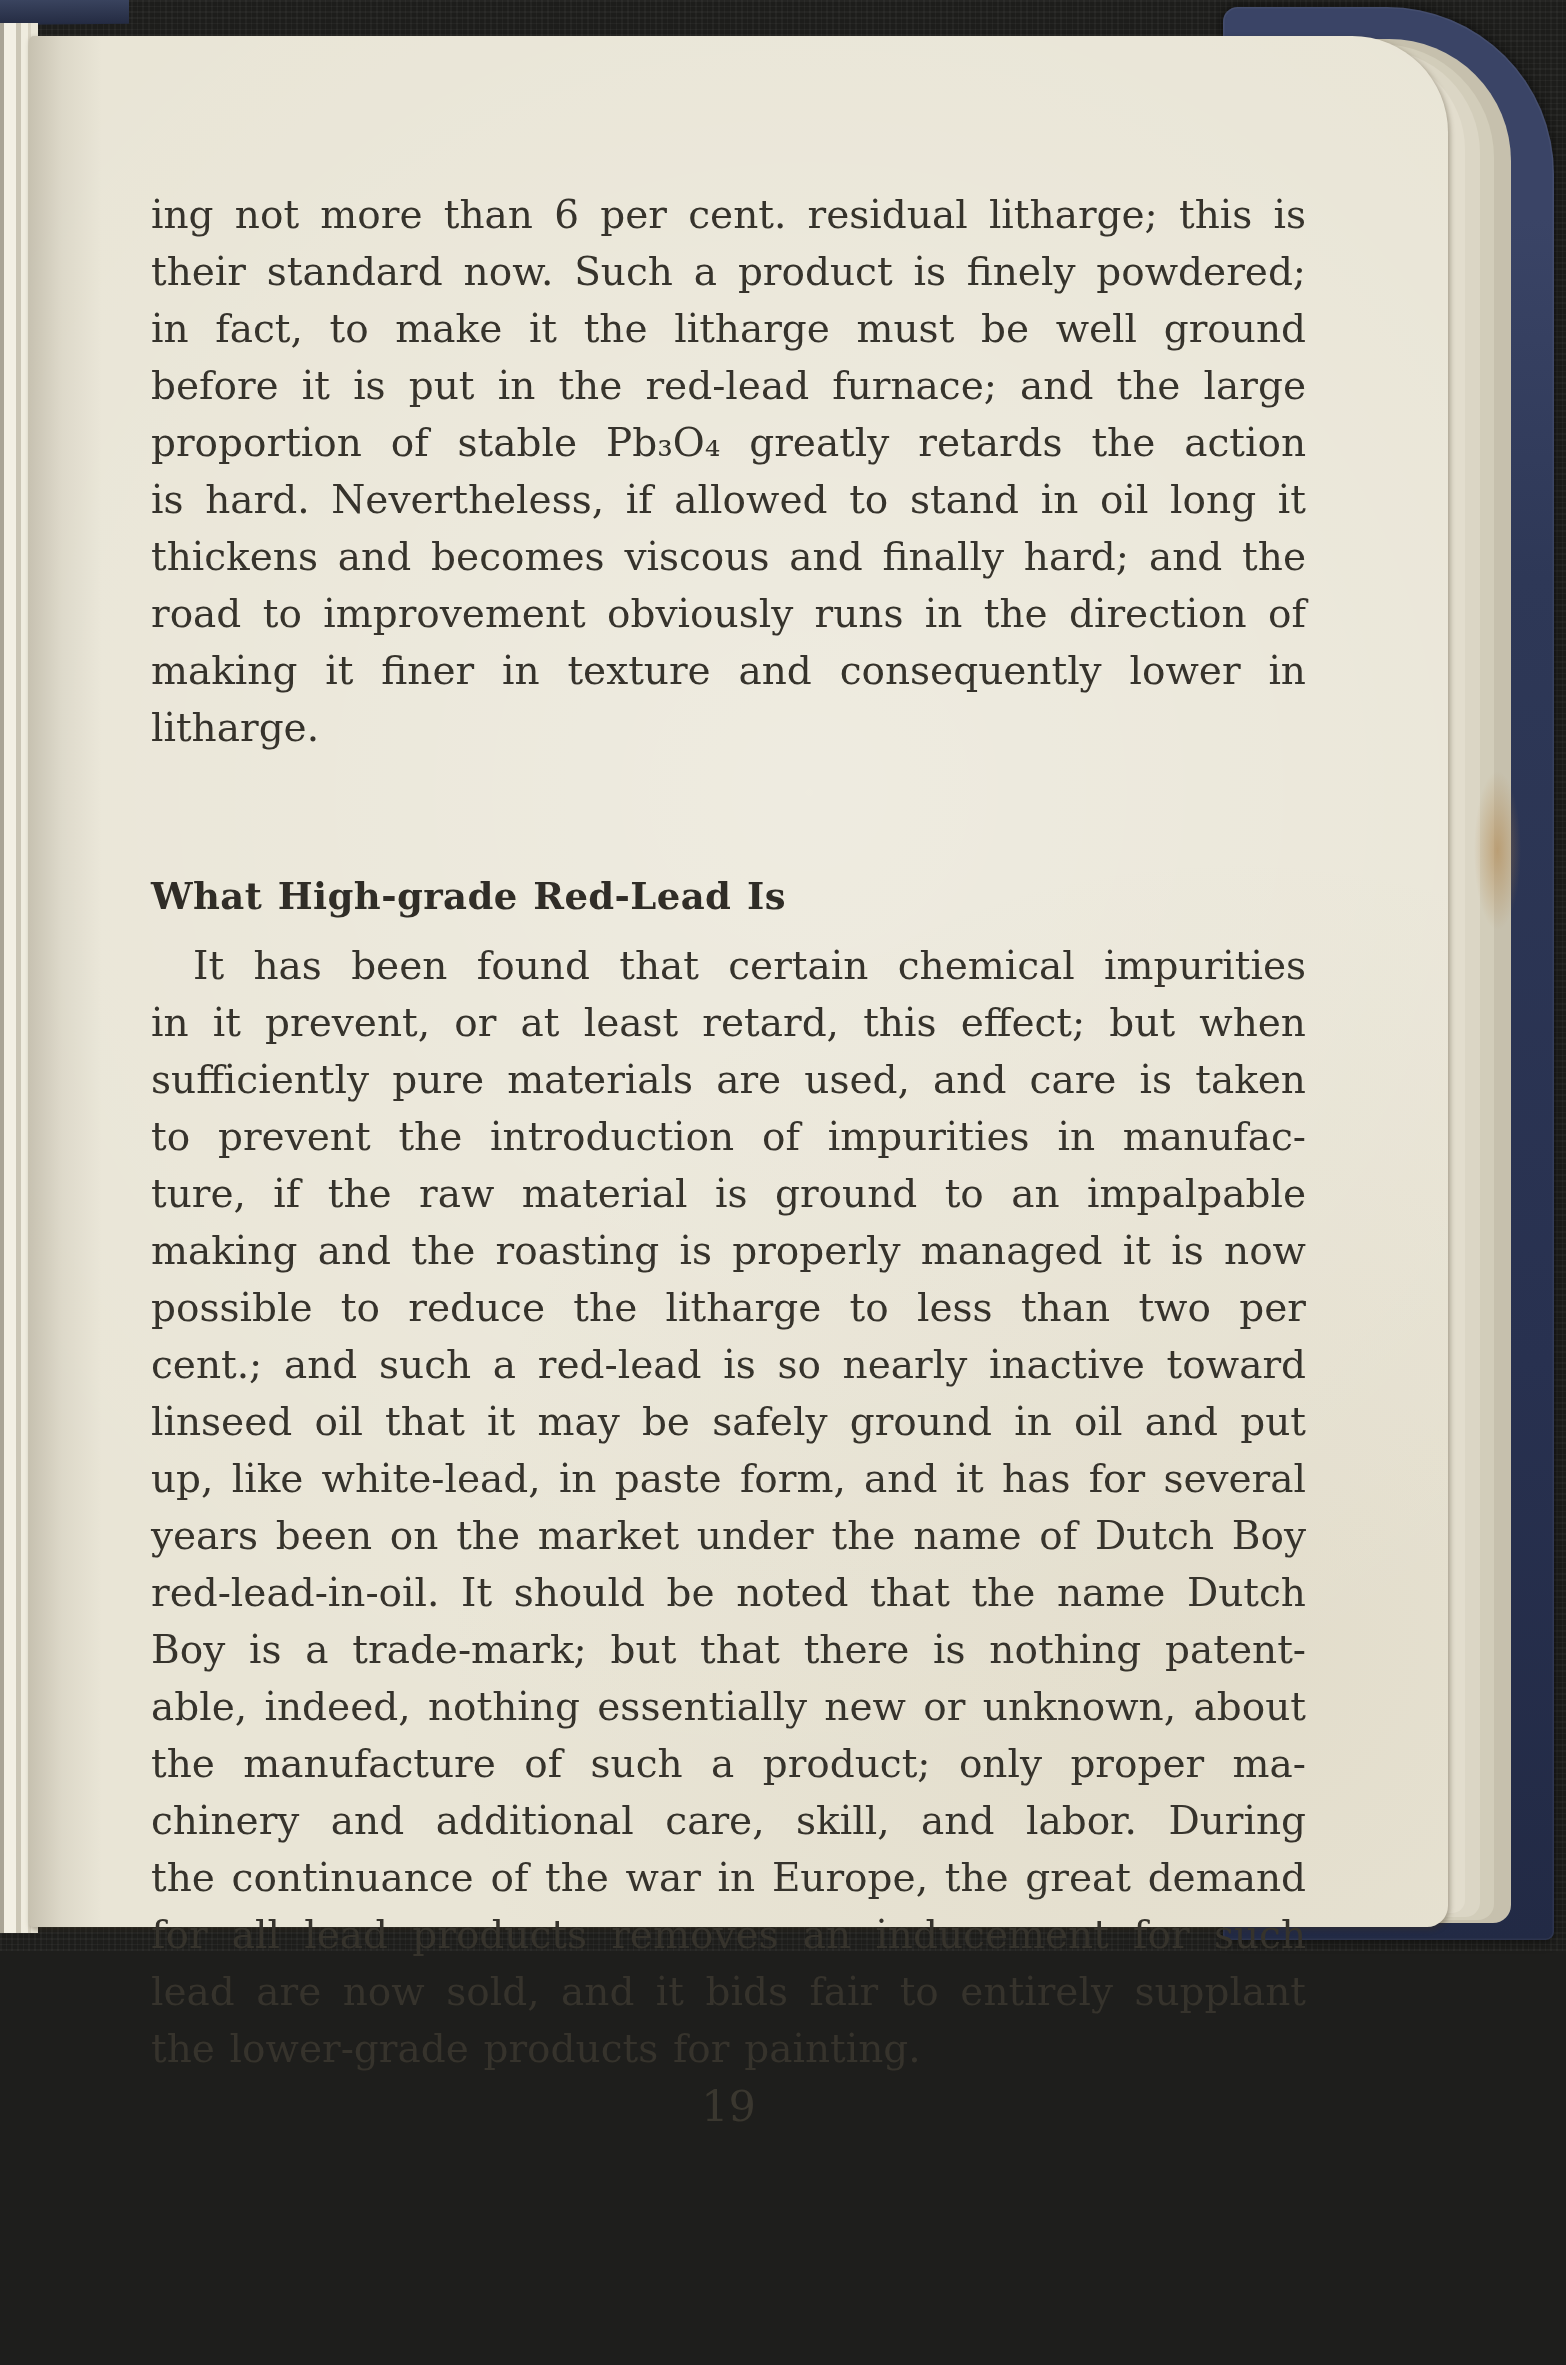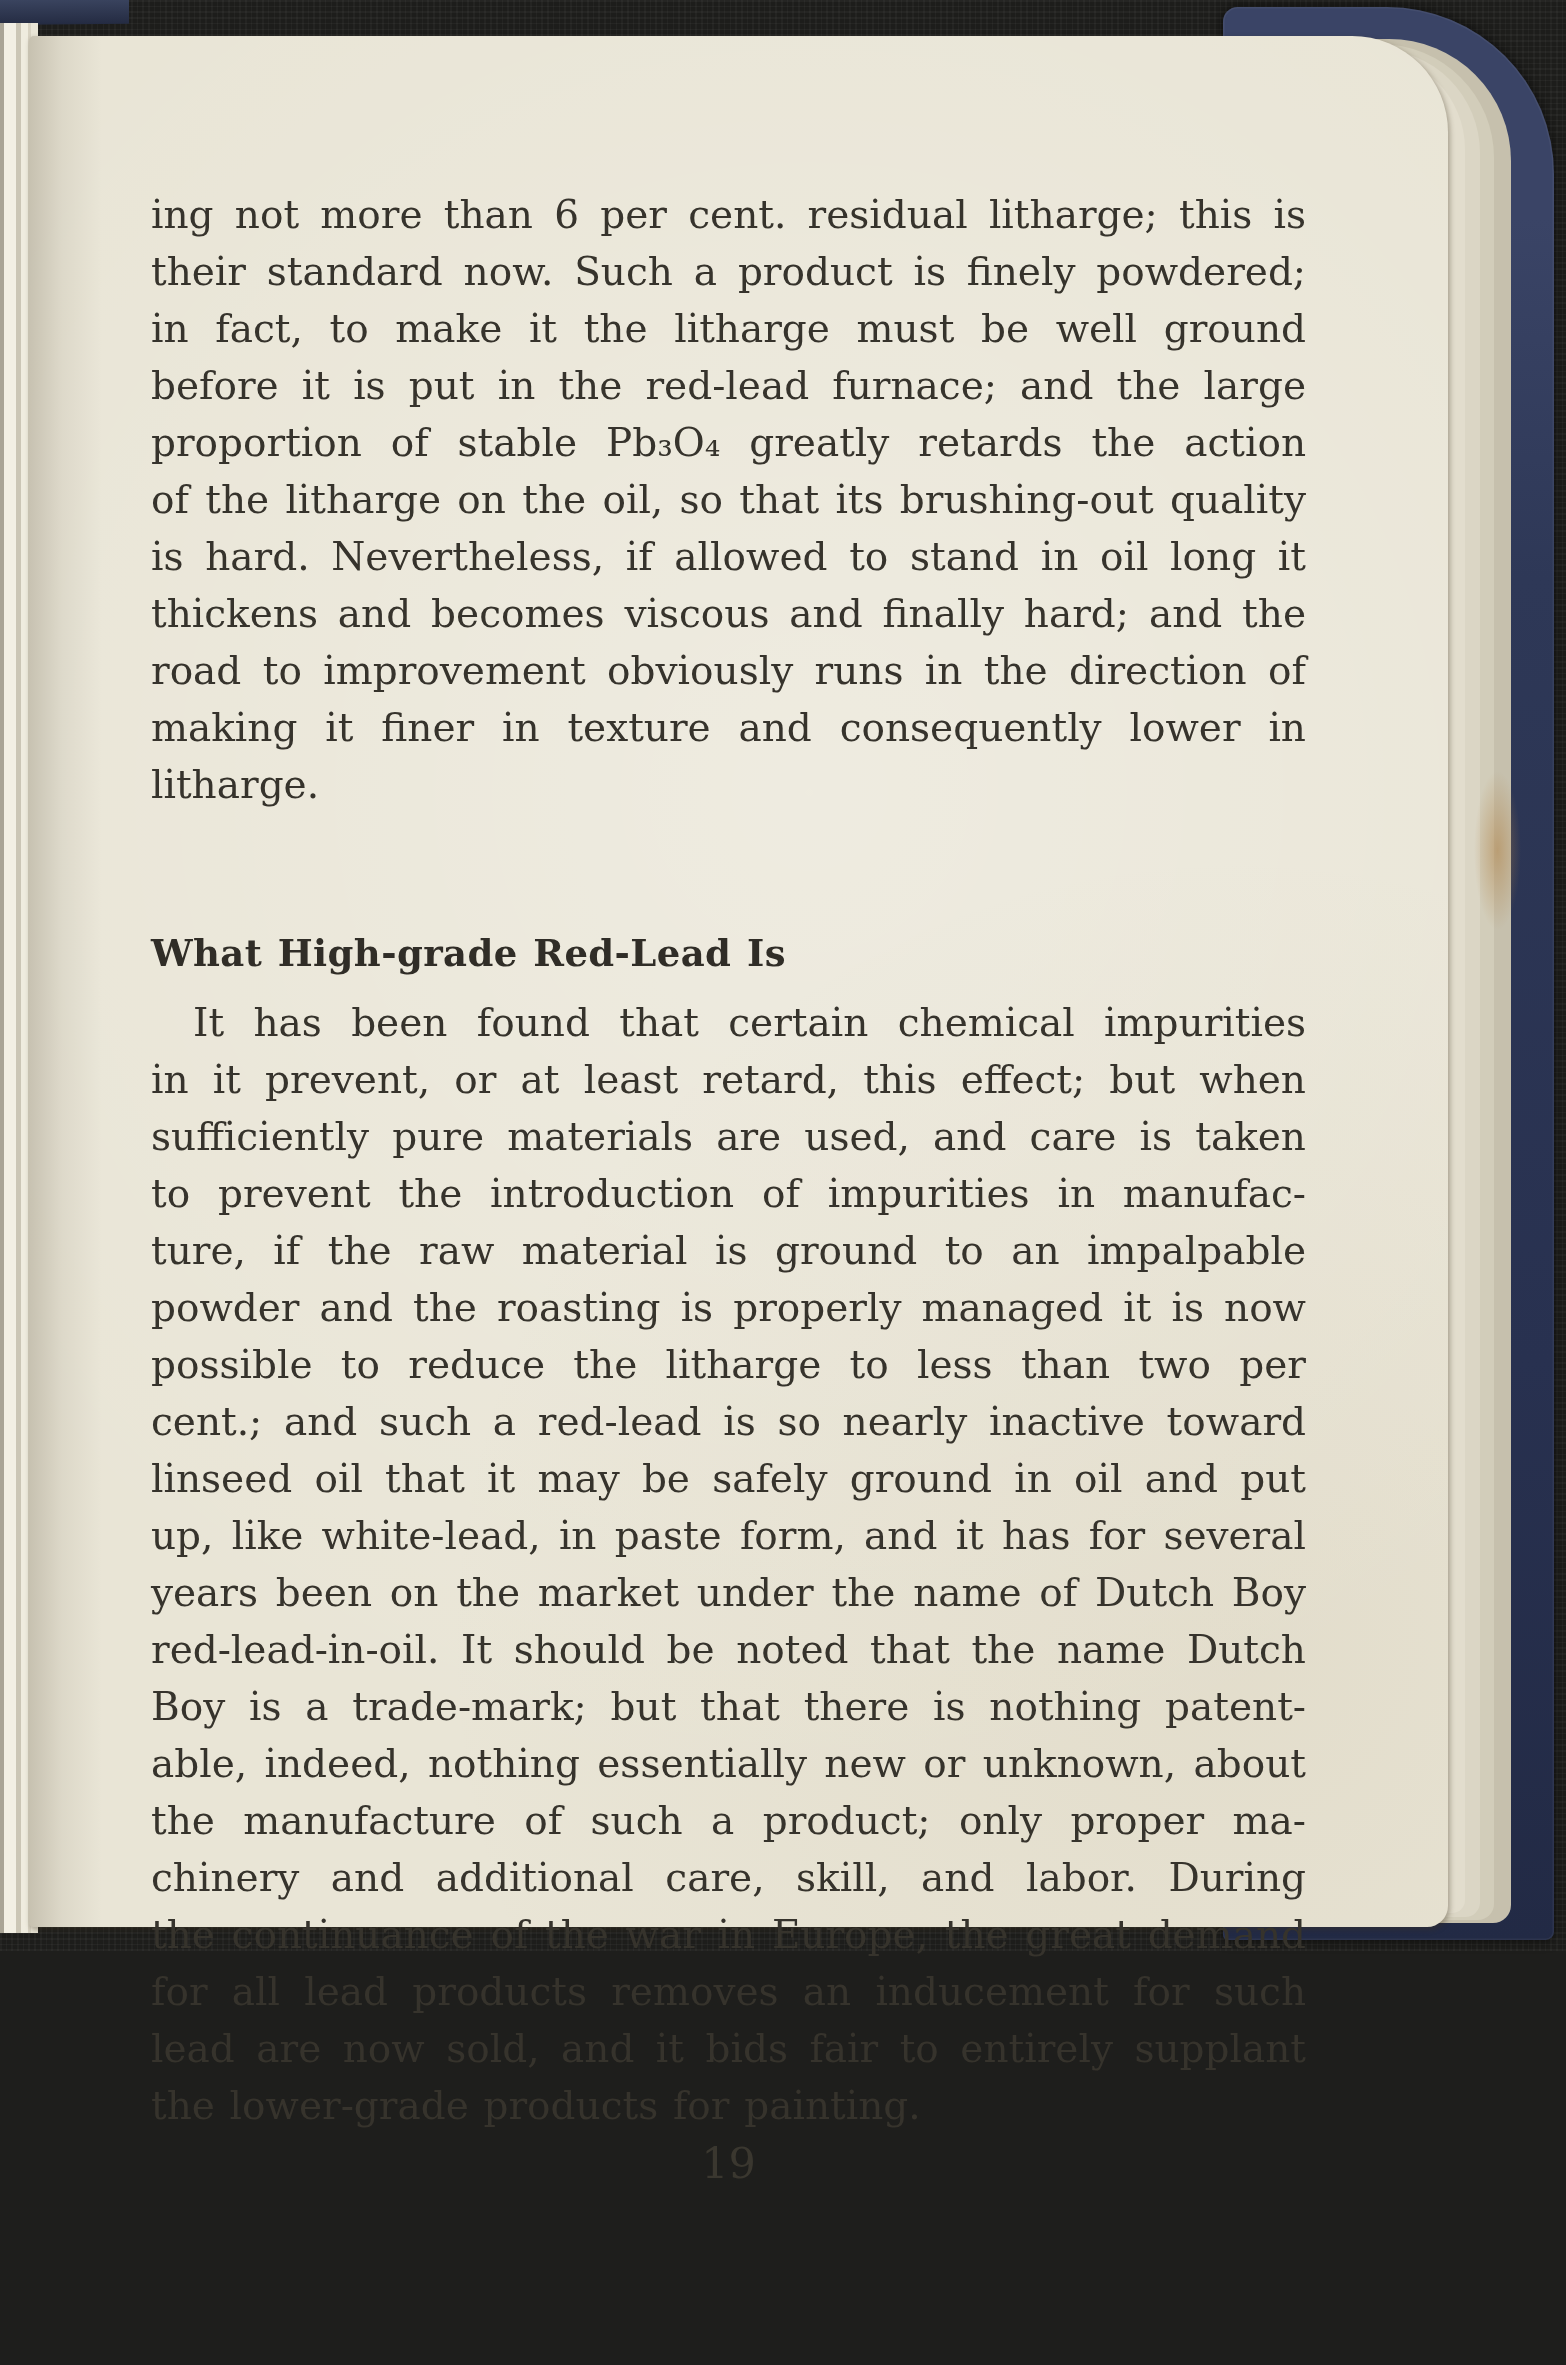--- a/index.html
+++ b/index.html
@@ -97,35 +97,34 @@
 
   <div class="page">
     <div class="gutter-shadow"></div>
     <div class="text-block">
       <div class="body-par">
           <div class="tline">ing not more than 6 per cent. residual litharge; this is</div>
           <div class="tline">their standard now. Such a product is finely powdered;</div>
           <div class="tline">in fact, to make it the litharge must be well ground</div>
           <div class="tline">before it is put in the red-lead furnace; and the large</div>
           <div class="tline">proportion of stable Pb₃O₄ greatly retards the action</div>
-          <div class="tline">of the litharge on the oil, so that its brushing-out quality</div>
           <div class="tline">is hard. Nevertheless, if allowed to stand in oil long it</div>
           <div class="tline">thickens and becomes viscous and finally hard; and the</div>
           <div class="tline">road to improvement obviously runs in the direction of</div>
           <div class="tline">making it finer in texture and consequently lower in</div>
           <div class="tline">litharge.</div>
         </div>
       <div class="section-heading">What High-grade Red-Lead Is</div>
       <div class="body-par indent-first">
           <div class="tline">It has been found that certain chemical impurities</div>
           <div class="tline">in it prevent, or at least retard, this effect; but when</div>
           <div class="tline">sufficiently pure materials are used, and care is taken</div>
           <div class="tline">to prevent the introduction of impurities in manufac-</div>
           <div class="tline">ture, if the raw material is ground to an impalpable</div>
-          <div class="tline">powder and the roasting is properly managed it is now</div>
+          <div class="tline">making and the roasting is properly managed it is now</div>
           <div class="tline">possible to reduce the litharge to less than two per</div>
           <div class="tline">cent.; and such a red-lead is so nearly inactive toward</div>
           <div class="tline">linseed oil that it may be safely ground in oil and put</div>
           <div class="tline">up, like white-lead, in paste form, and it has for several</div>
           <div class="tline">years been on the market under the name of Dutch Boy</div>
           <div class="tline">red-lead-in-oil. It should be noted that the name Dutch</div>
           <div class="tline">Boy is a trade-mark; but that there is nothing patent-</div>
           <div class="tline">able, indeed, nothing essentially new or unknown, about</div>
           <div class="tline">the manufacture of such a product; only proper ma-</div>
           <div class="tline">chinery and additional care, skill, and labor. During</div>

